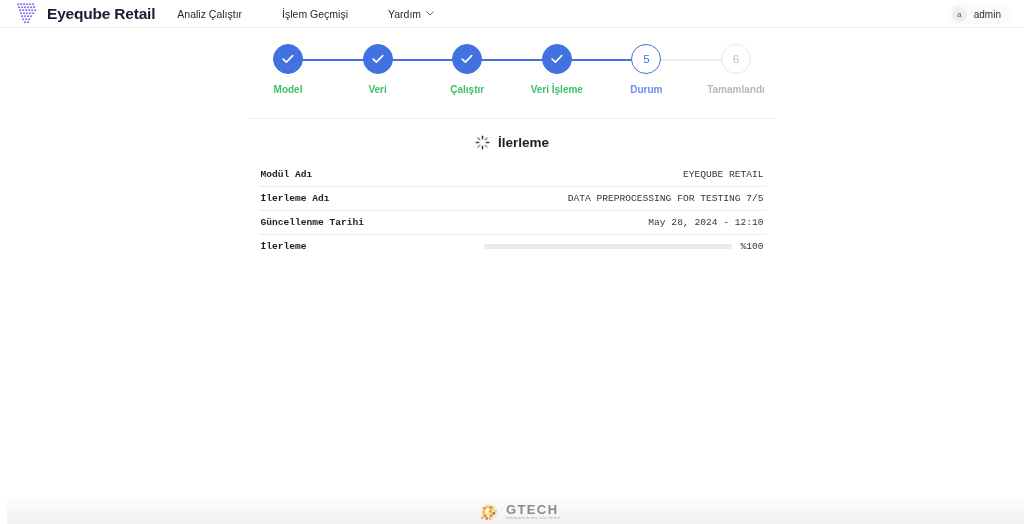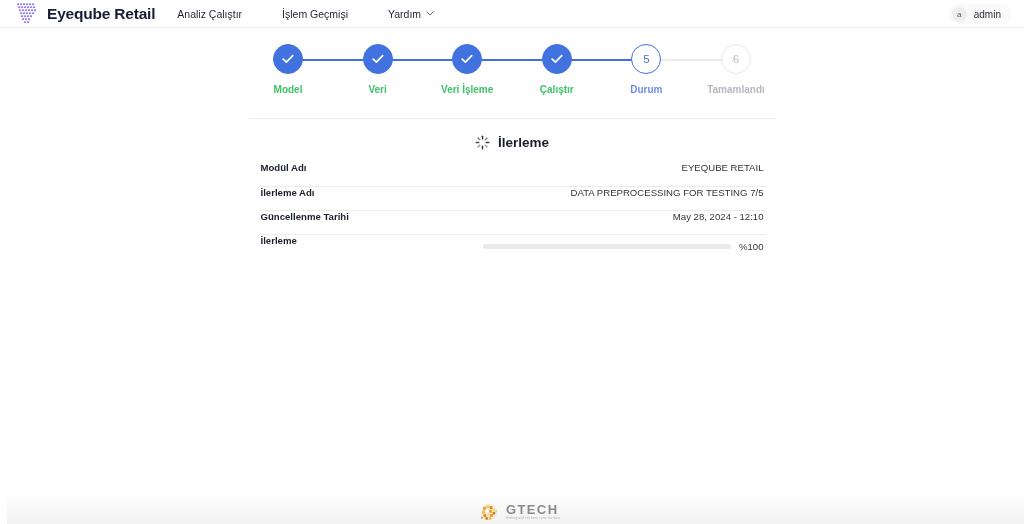--- a/index.html
+++ b/index.html
@@ -185,24 +185,26 @@
   .spinner { width: 15px; height: 15px; display: block; }
   .card-title-text {
     font-size: 13.5px;
     font-weight: bold;
     color: #1b1f2a;
   }
 
   .rows { margin-top: 10px; }
   .row {
     display: flex;
+    align-items: center;
     justify-content: space-between;
     height: 24px;
     border-top: 1px solid #ececee;
     padding: 0 2px;
+    font-family: Liberation Mono, monospace;
   }
   .row:first-child { border-top: none; }
   .row-label {
     font-size: 9.6px;
     font-weight: bold;
     color: #1b1f2a;
     white-space: nowrap;
   }
   .row-value {
     font-size: 9.6px;
@@ -353,30 +355,30 @@
         </div>
         <div class="step-label">Veri</div>
       </div>
 
       <div class="step done">
         <div class="step-circle">
           <svg class="check" viewBox="0 0 12 10">
             <path d="M1.2 5.2 L4.4 8.2 L10.7 1.6" fill="none" stroke="#ffffff" stroke-width="1.7" stroke-linecap="round" stroke-linejoin="round"></path>
           </svg>
         </div>
-        <div class="step-label">Veri İşleme</div>
+        <div class="step-label">Çalıştır</div>
       </div>
 
       <div class="step done">
         <div class="step-circle">
           <svg class="check" viewBox="0 0 12 10">
             <path d="M1.2 5.2 L4.4 8.2 L10.7 1.6" fill="none" stroke="#ffffff" stroke-width="1.7" stroke-linecap="round" stroke-linejoin="round"></path>
           </svg>
         </div>
-        <div class="step-label">Çalıştır</div>
+        <div class="step-label">Veri İşleme</div>
       </div>
 
       <div class="step active">
         <div class="step-circle">5</div>
         <div class="step-label">Durum</div>
       </div>
 
       <div class="step todo">
         <div class="step-circle">6</div>
         <div class="step-label">Tamamlandı</div>

